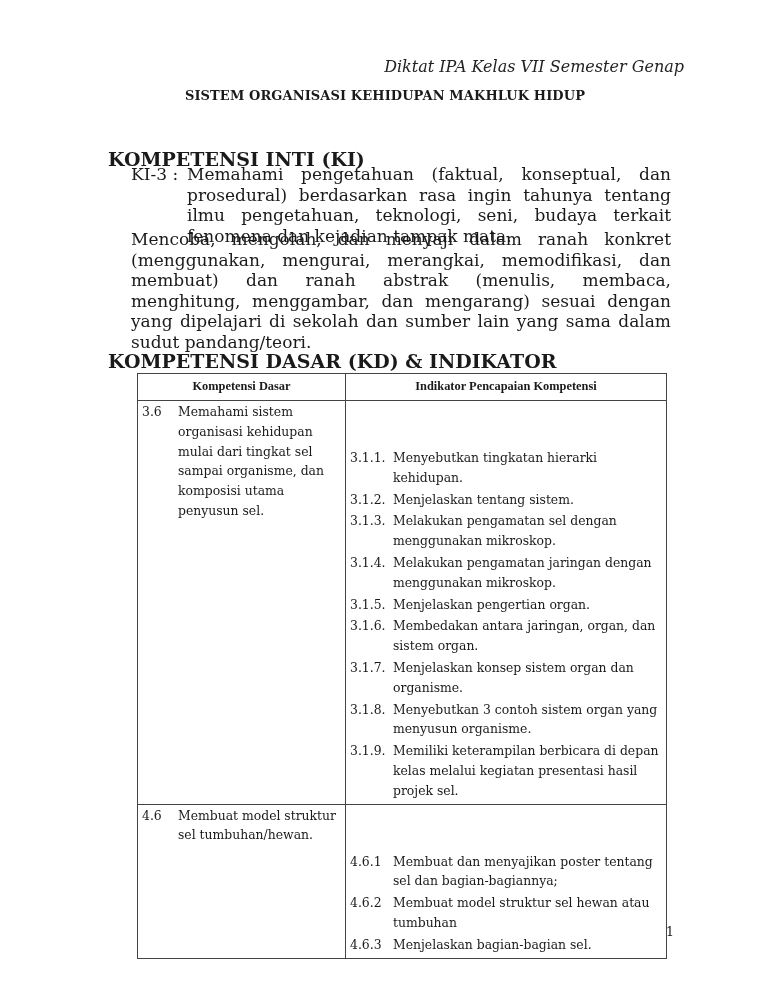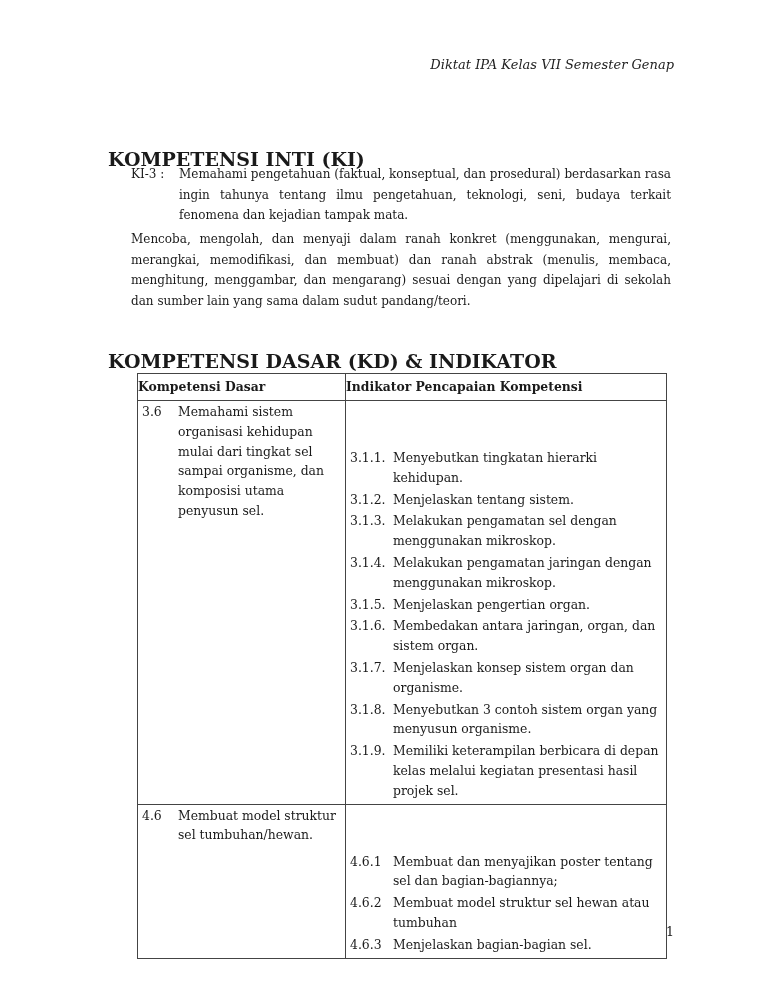--- a/index.html
+++ b/index.html
@@ -2,69 +2,71 @@
 <html><head>
 <meta charset="utf-8">
 <style>
   html, body { margin: 0; padding: 0; background: #ffffff; }
   body {
     width: 768px; height: 994px; position: relative; overflow: hidden;
     font-family: "DejaVu Serif", "Liberation Serif", serif;
     color: #1a1a1a;
   }
   .running-header {
-    position: absolute; right: 94px; top: 57px;
-    font-size: 13px; font-style: italic; color: #222;
+    position: absolute; right: 84px; top: 57px;
+    font-size: 16px; font-style: italic; color: #222;
   }
   .chapter {
     position: absolute; left: 0; right: 0; top: 86px; text-align: center;
     font-weight: bold; font-size: 13px; line-height: 20px; letter-spacing: 0.1px;
   }
   .chapter-title { padding-left: 2px; }
   .section-heading {
     position: absolute; left: 108px; font-weight: bold; font-size: 19px;
   }
   #ki-heading { top: 148px; }
   #kd-heading { top: 350px; }
   .ki-item {
     position: absolute; left: 131px; width: 540px;
-    font-size: 12px; line-height: 20.6px;
+    font-size: 17px; line-height: 20.6px;
     display: flex;
+    gap: 8px;
   }
   .ki-label { width: 48px; flex: none; white-space: nowrap; }
   .ki-text { flex: 1; text-align: justify; }
   #ki-3 { top: 164px; }
   #ki-4 { top: 229px; }
 
   table.kd {
     position: absolute; left: 137px; top: 373px; width: 530px;
     border-collapse: collapse; font-size: 12.4px; line-height: 19.8px;
   }
   table.kd th, table.kd td {
     border: 1.5px solid #444; vertical-align: top; padding: 0;
   }
-  table.kd th { font-weight: bold; text-align: left; height: 26px; vertical-align: middle; }
+  table.kd th { font-weight: bold; text-align: center; height: 26px; vertical-align: middle; font-family: Liberation Serif, serif; }
   .col-kd { width: 207px; }
   .kd-cell { display: flex; padding: 1px 4px 6px 4px; }
   .kd-num { width: 36px; flex: none; }
   .kd-text { flex: 1; }
   .ind-list { padding: 1px 4px 1px 4px; margin-top: 46px; }
   .ind-item { display: flex; margin-bottom: 2px; }
   .ind-num { width: 43px; flex: none; white-space: nowrap; }
   .ind-text { flex: 1; }
   .page-number {
     position: absolute; left: 666px; top: 924px; font-size: 12.5px;
   }
 </style>
 </head>
 <body>
 
 <div class="running-header">Diktat IPA Kelas VII Semester Genap</div>
 
 <div class="chapter">
+  <div class="chapter-title">SISTEM ORGANISASI KEHIDUPAN MAKHLUK HIDUP</div>
 </div>
 
 <div class="section-heading" id="ki-heading">KOMPETENSI INTI (KI)</div>
 
 <div class="ki-item" id="ki-3">
   <span class="ki-label">KI-3 :</span>
   <span class="ki-text">Memahami pengetahuan (faktual, konseptual, dan prosedural) berdasarkan rasa ingin tahunya tentang ilmu pengetahuan, teknologi, seni, budaya terkait fenomena dan kejadian tampak mata.</span>
 </div>
 
 <div class="ki-item" id="ki-4">

